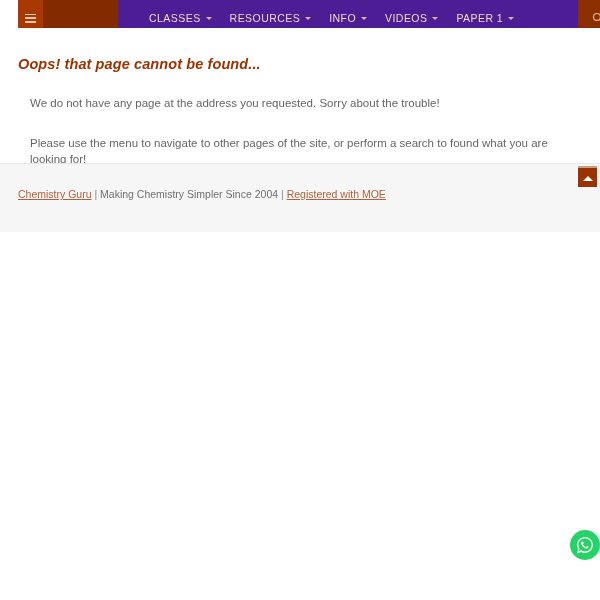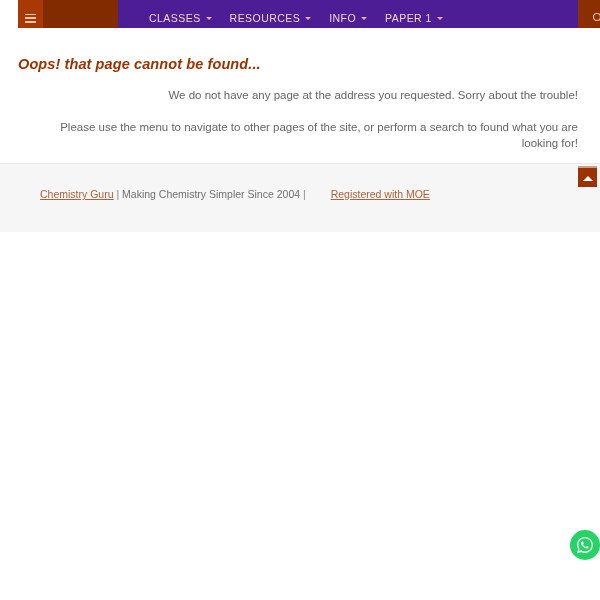--- a/index.html
+++ b/index.html
@@ -101,26 +101,25 @@
   .page-title {
     margin: 0;
     padding-top: 28px;
     font-size: 14.5px;
     font-weight: bold;
     color: #9b3300;
     letter-spacing: 0.1px;
     font-style: italic;
   }
   .para {
-    margin: 4px;
+    margin: 12px;
     padding-top: 11px;
     font-size: 11.5px;
     line-height: 1.45;
     color: #666666;
-    text-align: right;
   }
   .errline {
     margin: 0;
     padding-top: 17px;
     font-size: 11px;
     color: #777777;
   }
   .errline .err-code { font-style: normal; }
   .errline .err-msg { font-style: italic; }
   .rule {
@@ -141,21 +140,20 @@
     box-sizing: border-box;
   }
   .footer-inner {
     padding: 24px 18px 0 18px;
     font-size: 10.5px;
     color: #707070;
     white-space: nowrap;
   }
   .footer-inner a {
     color: #b2603a;
-    margin-left: 22px;
   }
   .footer-sep { color: #8a8a8a; }
 
   
   .scroll-top {
     position: absolute;
     left: 578px;
     top: 166px;
     width: 19px;
     height: 21px;
@@ -216,20 +214,24 @@
     <div class="nav-item">
       <span class="label">RESOURCES</span>
       <span class="caret"></span>
     </div>
 
     <div class="nav-item">
       <span class="label">INFO</span>
       <span class="caret"></span>
     </div>
 
+    <div class="nav-item">
+      <span class="label">VIDEOS</span>
+      <span class="caret"></span>
+    </div>
 
     <div class="nav-item">
       <span class="label">PAPER 1</span>
       <span class="caret"></span>
     </div>
 
   </div>
 
   <div class="nav-search">
     <svg width="12" height="12" viewBox="0 0 16 16">

